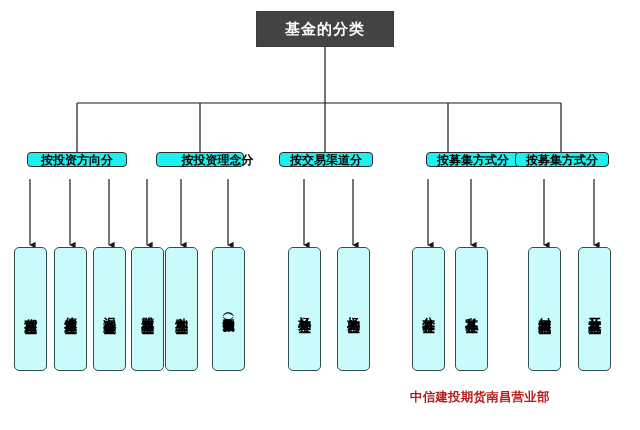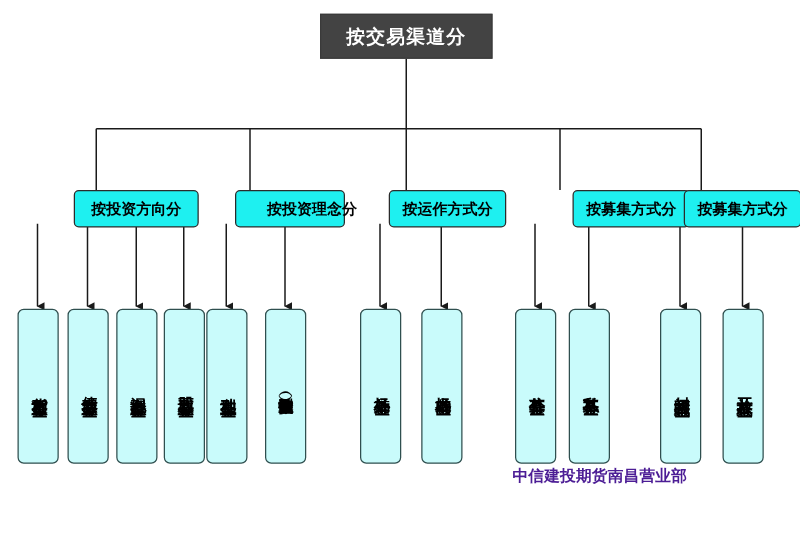--- a/index.html
+++ b/index.html
@@ -45,29 +45,28 @@
     color: #ffffff;
     font-size: 15px;
     font-weight: bold;
     letter-spacing: 1px;
     line-height: 1;
   }
   
   .cat-box {
     position: absolute;
     top: 152px;
-    height: 30px;
+    height: 15px;
     background: #1ef0f0;
     border: 1px solid #2b2b2b;
     border-radius: 4px;
     display: flex;
     align-items: center;
     justify-content: center;
     box-sizing: border-box;
-    margin-left: 32px;
   }
   .cat-box .cat-label {
     color: #000000;
     font-size: 12px;
     font-weight: bold;
     line-height: 1;
     white-space: nowrap;
   }
   
   .leaf-box {
@@ -97,22 +96,22 @@
   }
   .leaf-box.narrow-text .leaf-label {
     font-size: 12px;
     letter-spacing: 0px;
     line-height: 1.05;
   }
   
   .footer-note {
     position: absolute;
     left: 410px;
-    top: 373px;
-    color: #4c1d95;
+    top: 389px;
+    color: #b91c1c;
     font-size: 12.5px;
     font-weight: bold;
     letter-spacing: 0.2px;
     white-space: nowrap;
     text-align: right;
   }
 </style>
 </head>
 <body>
 
@@ -151,31 +150,31 @@
 
       <path d="M428,179 L428,245"></path>
       <path d="M471,179 L471,245"></path>
 
       <path d="M544,179 L544,245"></path>
       <path d="M594,179 L594,245"></path>
     </g>
   </svg>
 
   <div class="root-box">
-    <span class="root-label">按交易渠道分</span>
+    <span class="root-label">基金的分类</span>
   </div>
 
   <div class="cat-box" style="left:27px;  width:100px;">
     <span class="cat-label">按投资方向分</span>
   </div>
   <div class="cat-box" style="left:156px; width:88px;padding-left:35px;">
     <span class="cat-label">按投资理念分</span>
   </div>
   <div class="cat-box" style="left:279px; width:94px;">
-    <span class="cat-label">按运作方式分</span>
+    <span class="cat-label">按交易渠道分</span>
   </div>
   <div class="cat-box" style="left:426px; width:94px;">
     <span class="cat-label">按募集方式分</span>
   </div>
   <div class="cat-box" style="left:515px; width:94px;">
     <span class="cat-label">按募集方式分</span>
   </div>
 
   <div class="leaf-box" style="left:14px;">
     <span class="leaf-label">货币型基金</span>

